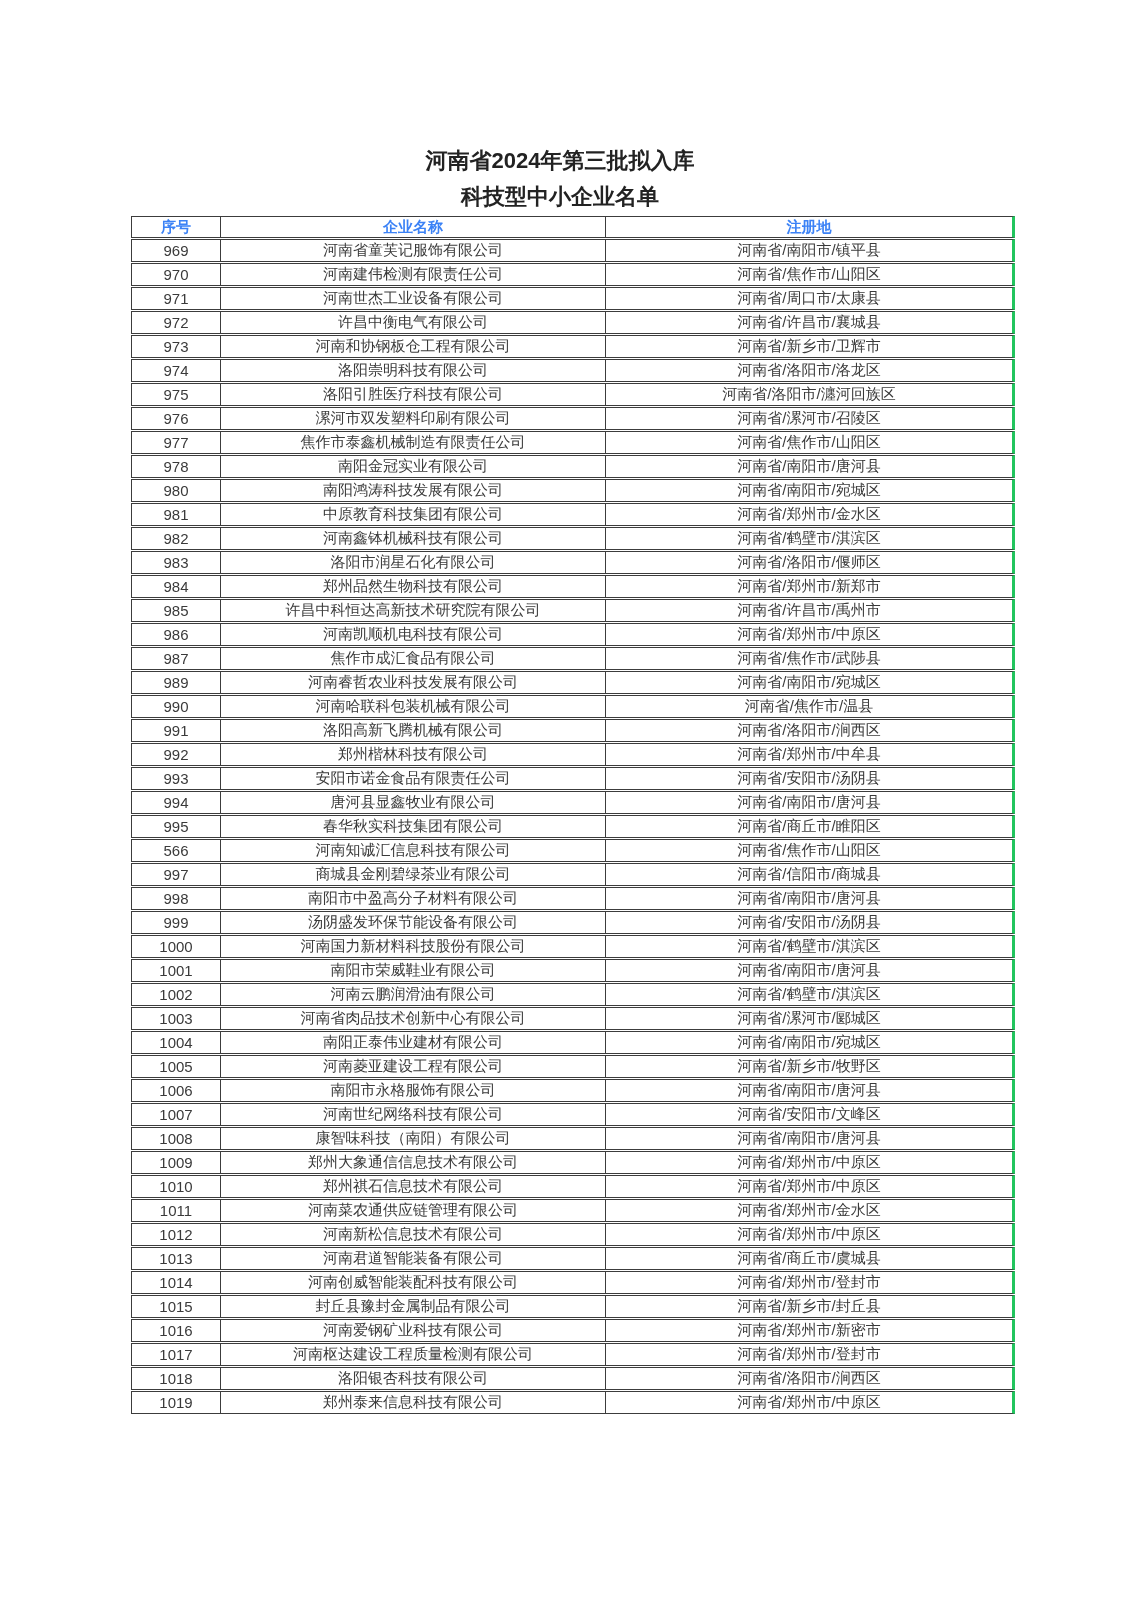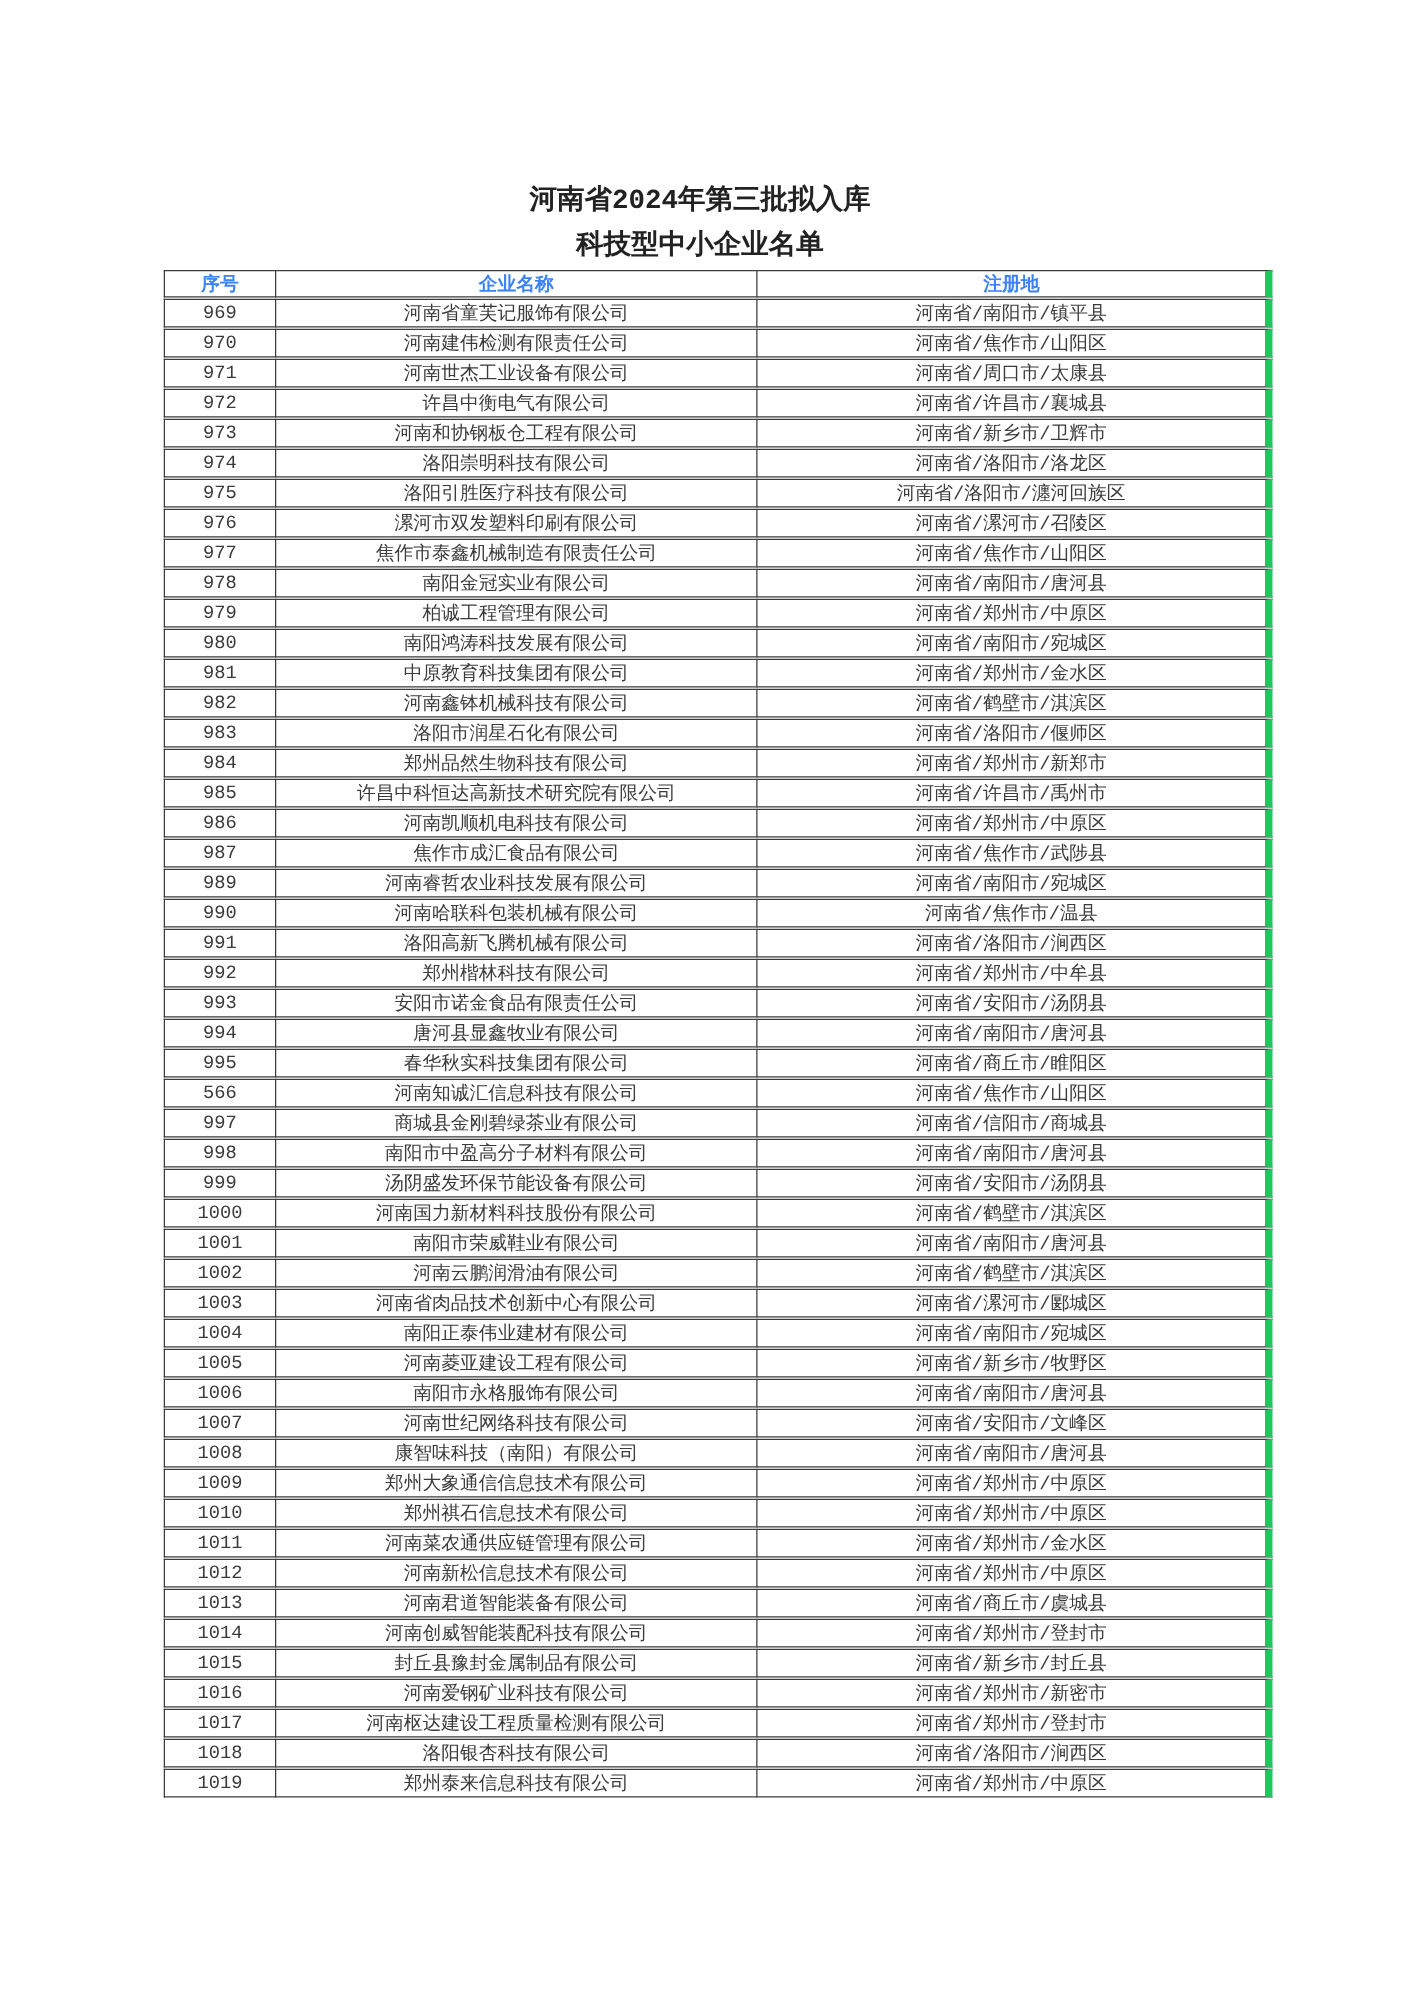--- a/index.html
+++ b/index.html
@@ -5,21 +5,21 @@
   html, body {
     margin: 0;
     padding: 0;
     background: #ffffff;
   }
   .page {
     position: relative;
     width: 1131px;
     height: 1600px;
     background: #ffffff;
-    font-family: Liberation Mono, monospace;
+    font-family: Liberation Sans, sans-serif;
     color: #2f2f2f;
     overflow: hidden;
   }
   .doc-title {
     padding-top: 143px;
     width: 858px;
     margin: 0 0 0 131px;
     text-align: center;
     font-weight: bold;
     font-size: 22px;
@@ -40,21 +40,21 @@
     border-right: none;
     padding: 0 4px;
     text-align: center;
     overflow: hidden;
     white-space: nowrap;
     font-weight: normal;
     color: #3a3a3a;
   }
   .company-table th:last-child,
   .company-table td:last-child {
-    border-right: 6px solid #22c55e;
+    border-right: 3px solid #22c55e;
     margin-left: 40px;
   }
   .company-table th {
     height: 20px;
     font-weight: bold;
     color: #3b82f6;
   }
   .company-table td {
     height: 21px;
   }
@@ -125,25 +125,20 @@
           <td class="col-index">977</td>
           <td class="col-name">焦作市泰鑫机械制造有限责任公司</td>
           <td class="col-address">河南省/焦作市/山阳区</td>
         </tr>
         <tr>
           <td class="col-index">978</td>
           <td class="col-name">南阳金冠实业有限公司</td>
           <td class="col-address">河南省/南阳市/唐河县</td>
         </tr>
         <tr>
-          <td class="col-index">979</td>
-          <td class="col-name">柏诚工程管理有限公司</td>
-          <td class="col-address">河南省/郑州市/中原区</td>
-        </tr>
-        <tr>
           <td class="col-index">980</td>
           <td class="col-name">南阳鸿涛科技发展有限公司</td>
           <td class="col-address">河南省/南阳市/宛城区</td>
         </tr>
         <tr>
           <td class="col-index">981</td>
           <td class="col-name">中原教育科技集团有限公司</td>
           <td class="col-address">河南省/郑州市/金水区</td>
         </tr>
         <tr>

